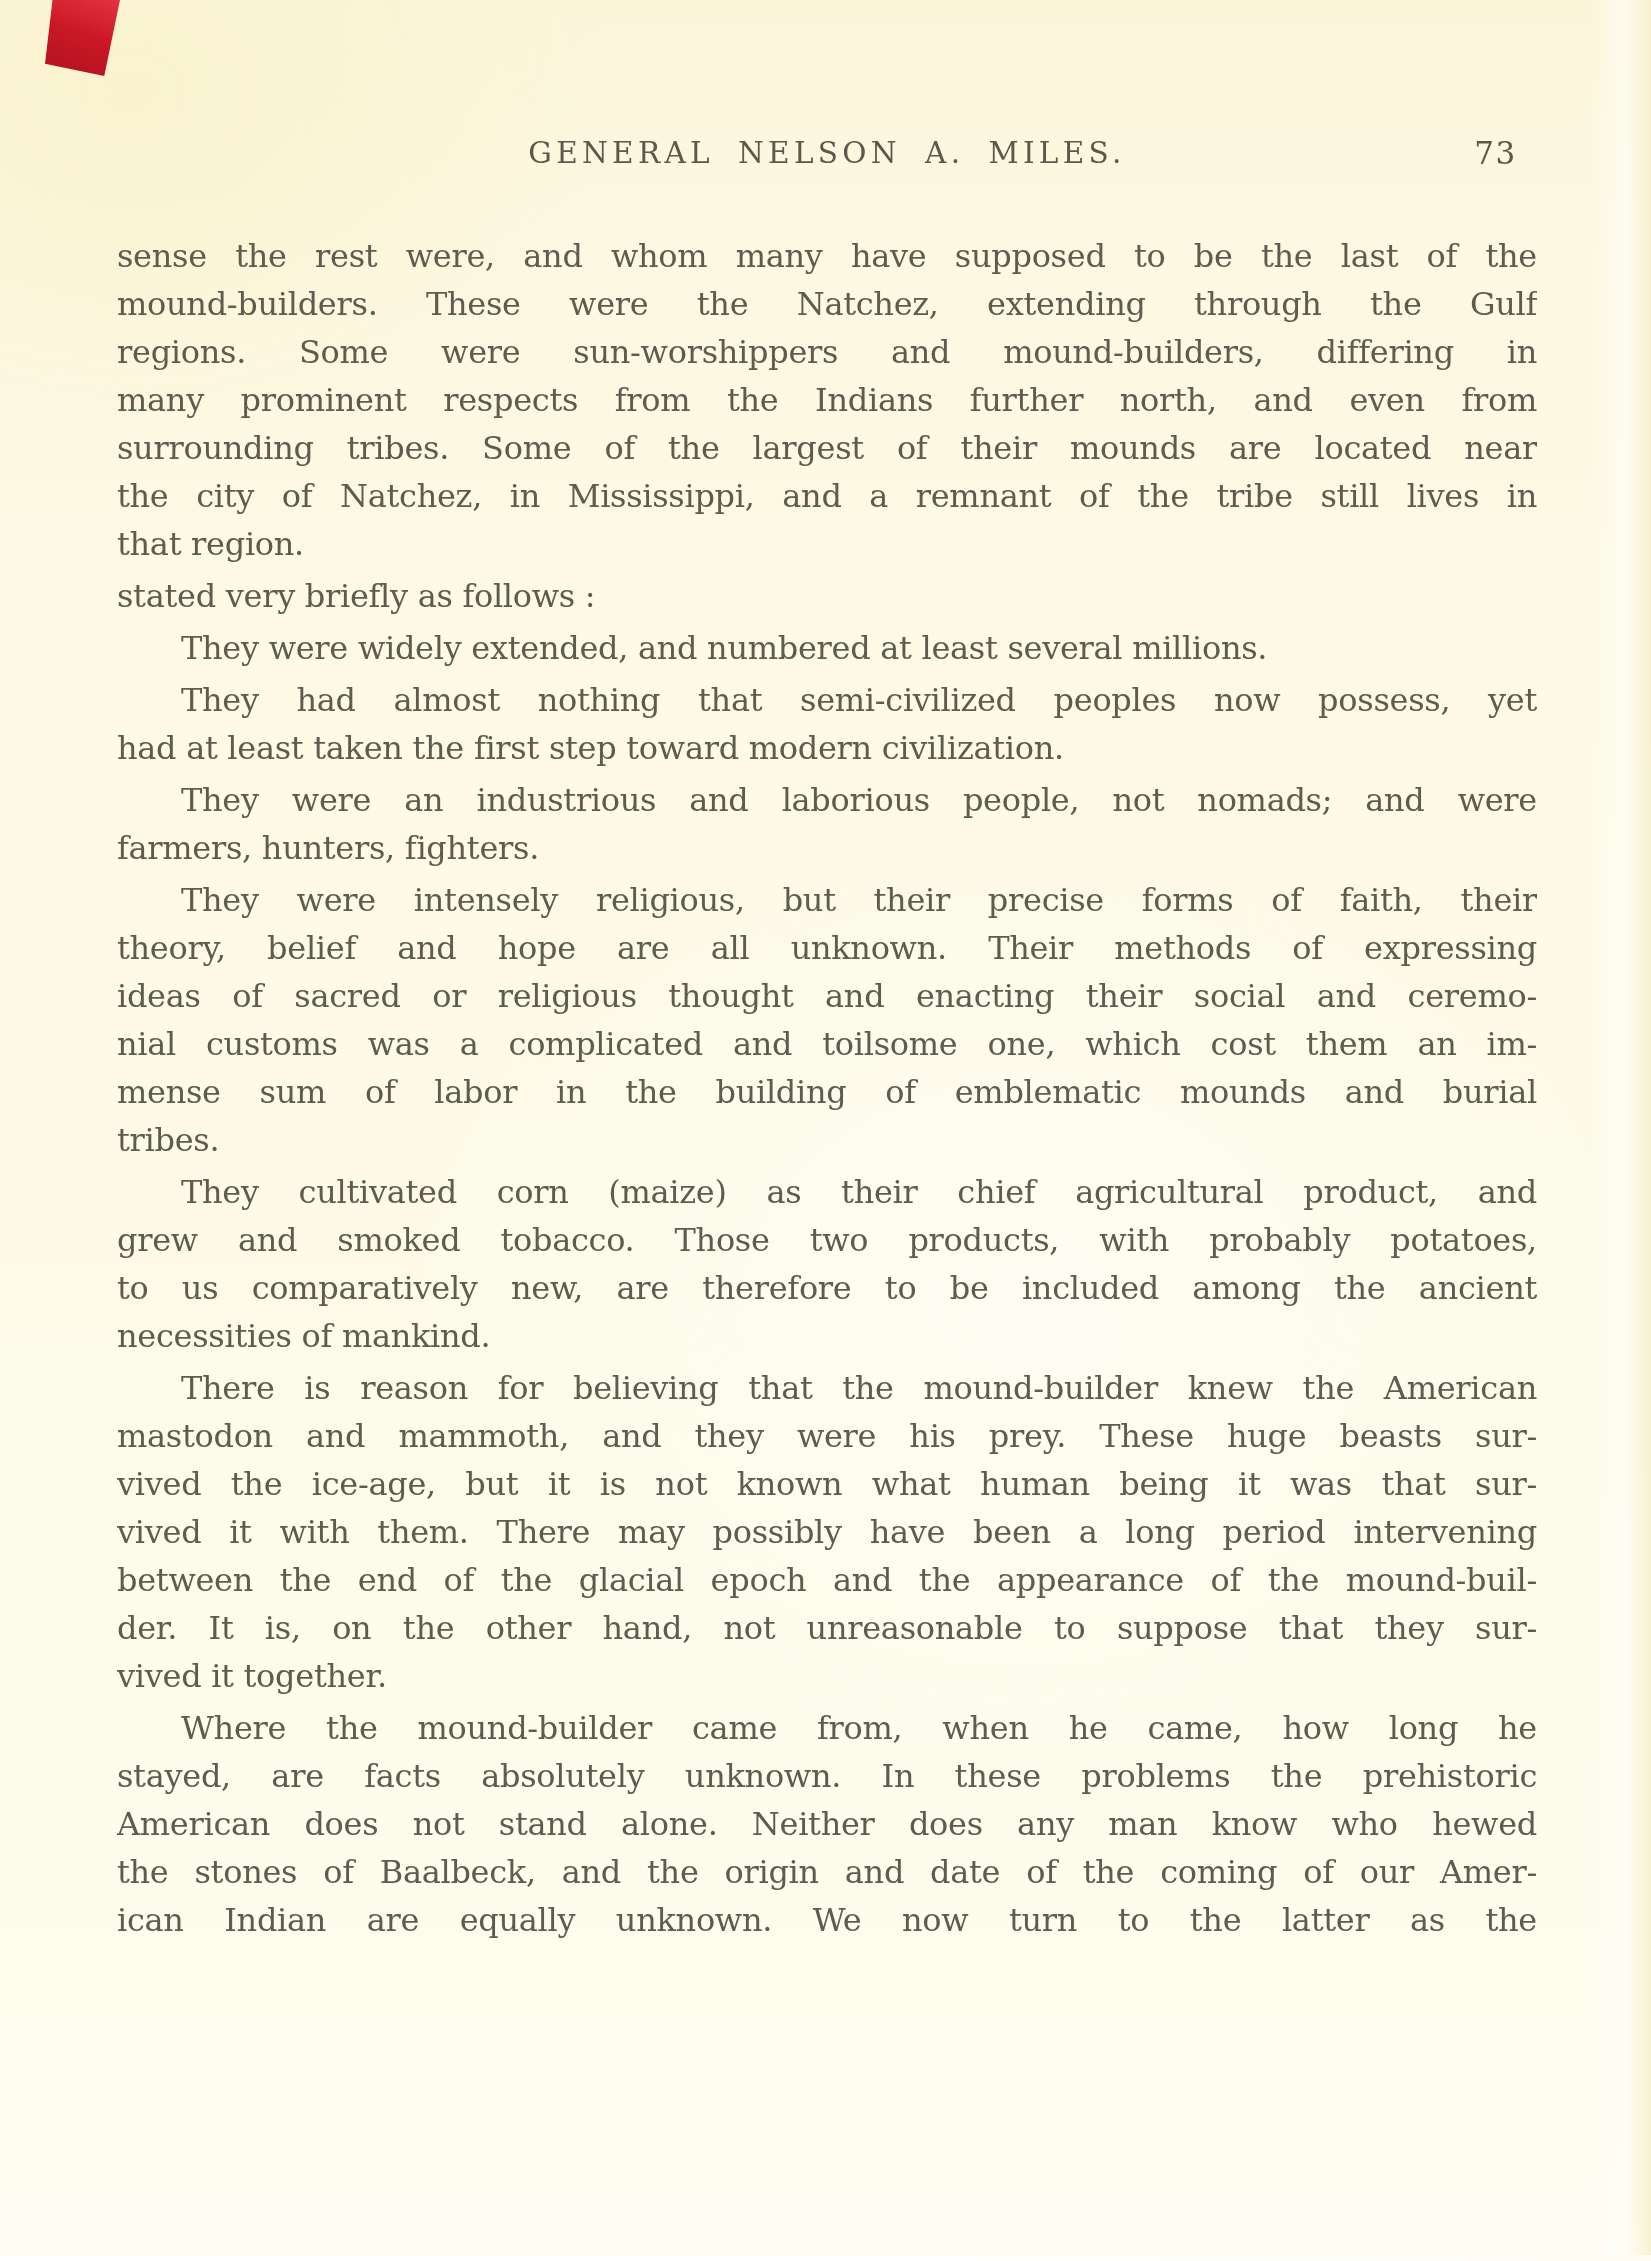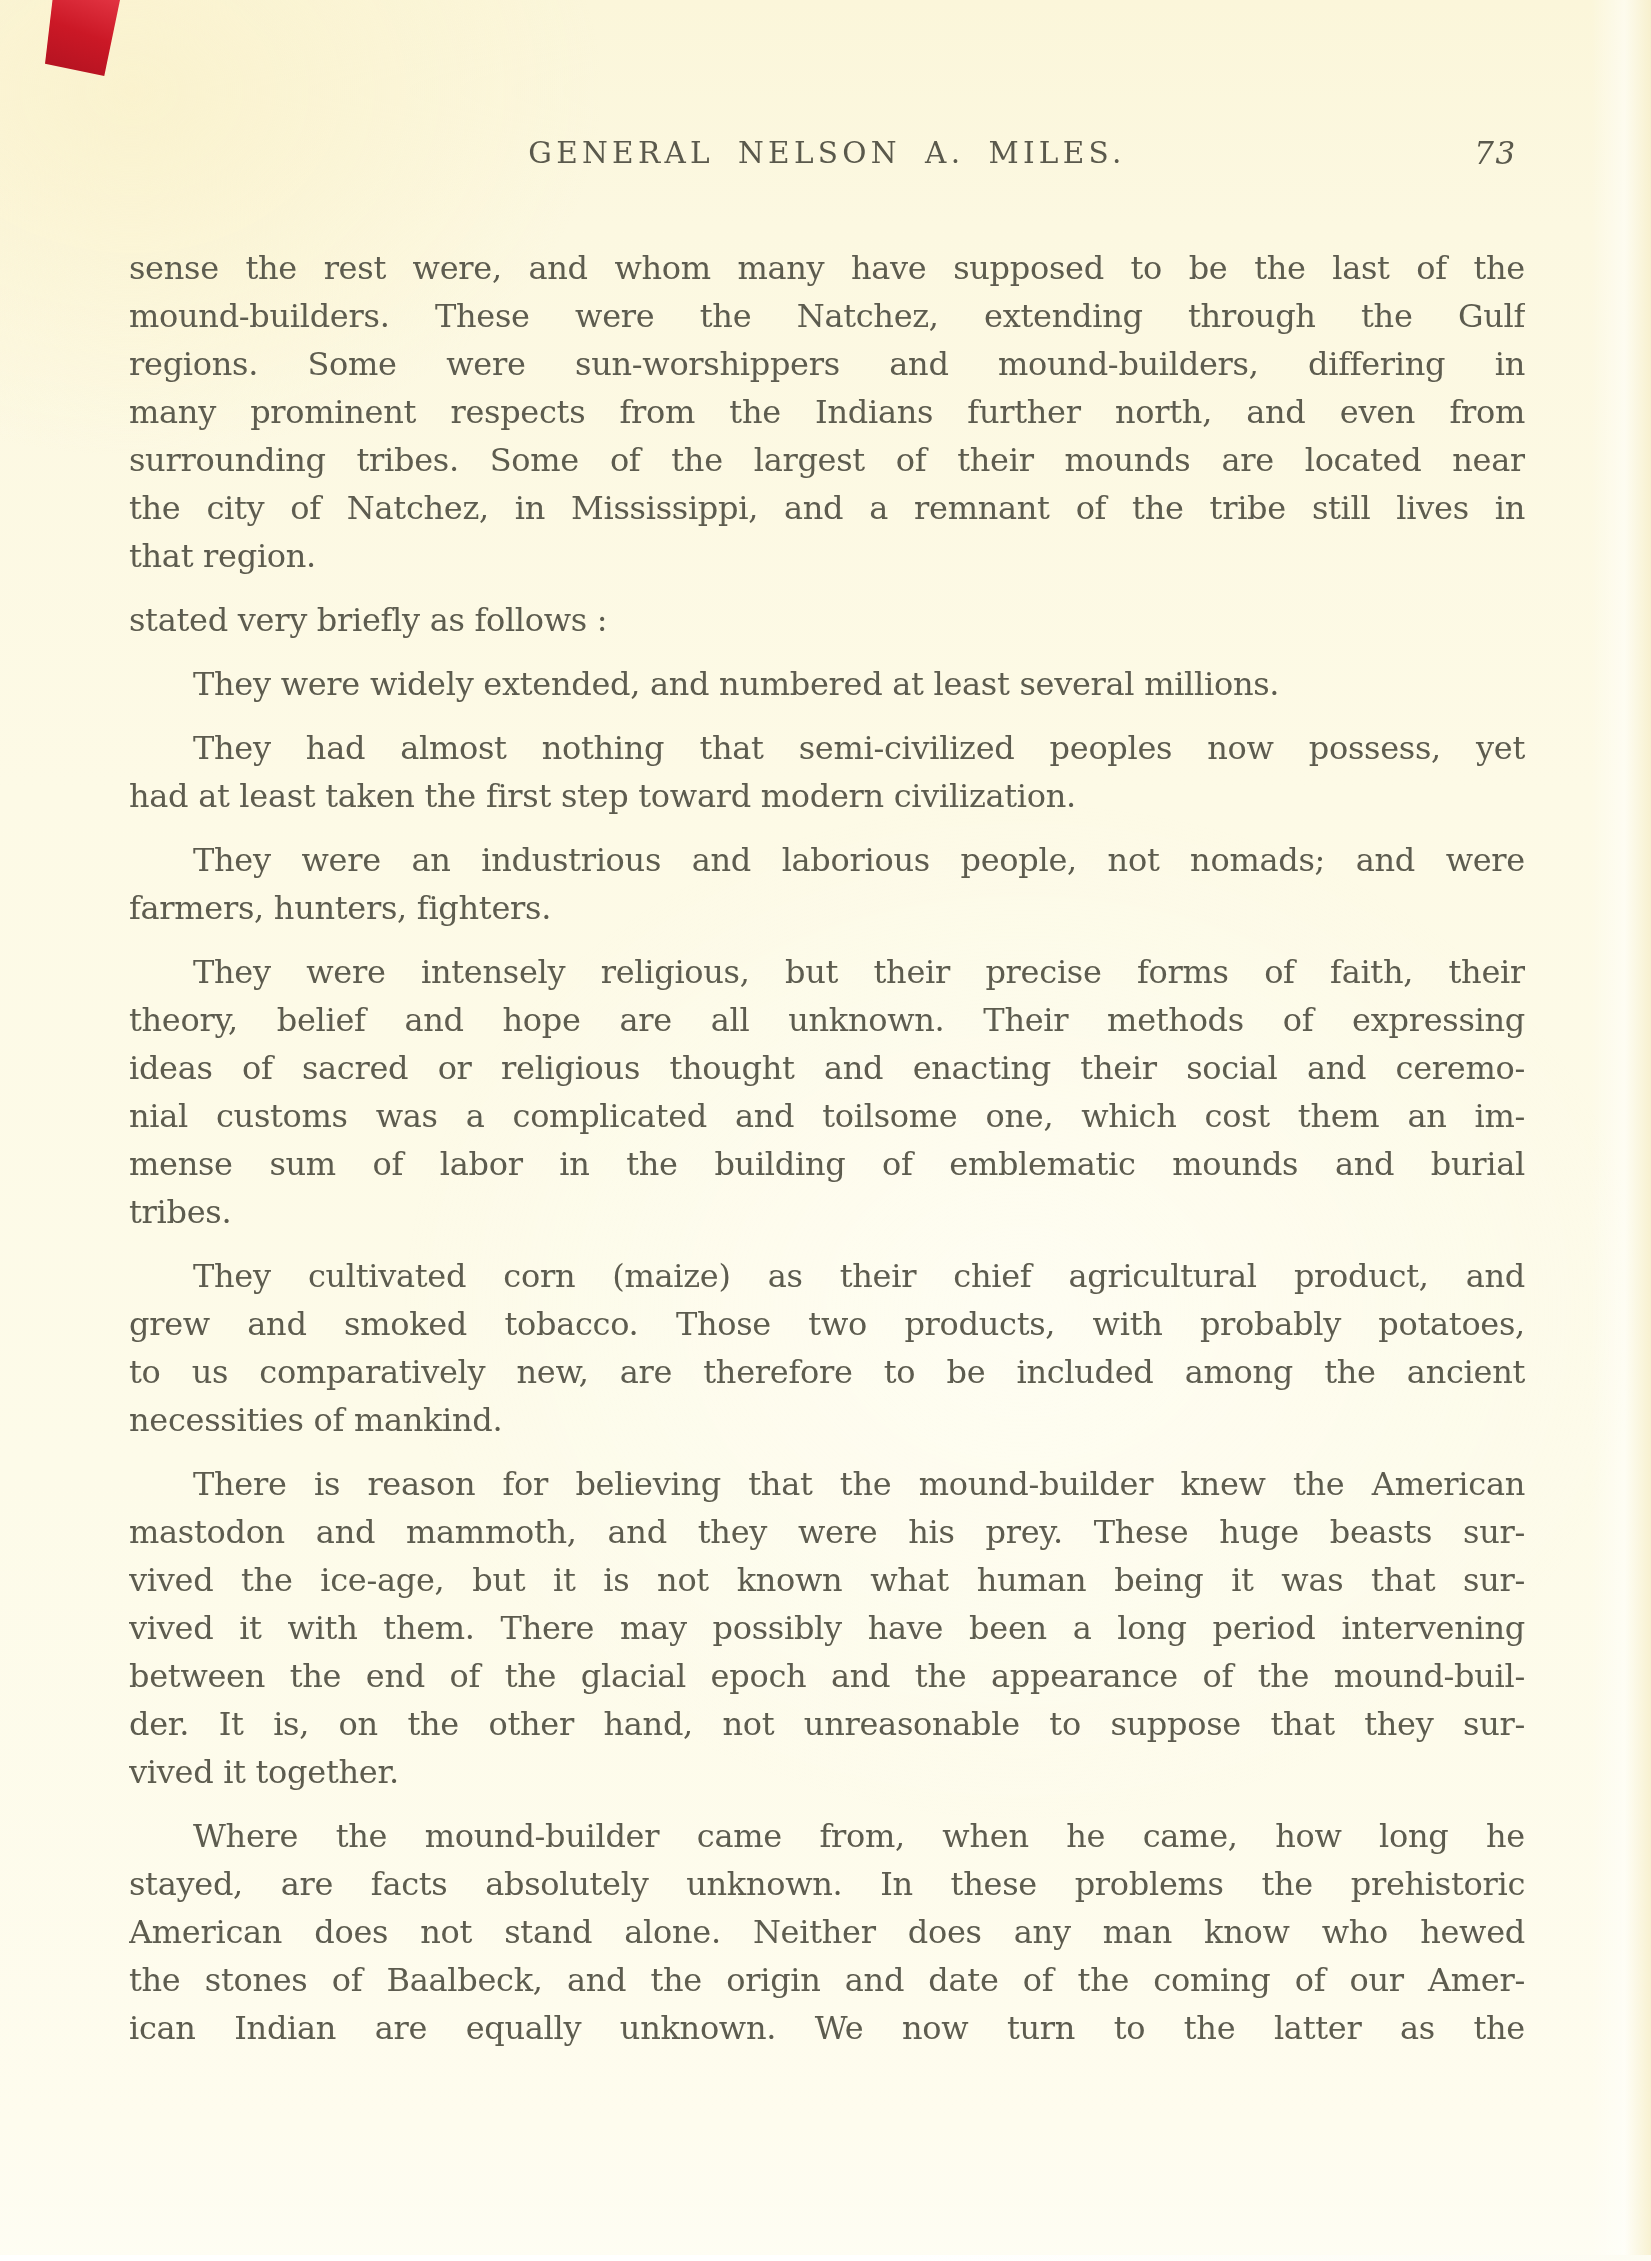--- a/index.html
+++ b/index.html
@@ -60,32 +60,31 @@
     word-spacing: 10.4px;
     line-height: 42px;
   }
   .header-page-number {
     position: absolute;
     right: 24px;
     top: 0;
     font-size: 31px;
     line-height: 42px;
     letter-spacing: 1.7px;
-    font-style: italic;
   }
 
   .body-text {
     position: absolute;
     left: 113px; top: 228px;
     width: 1428px;
     color: #5d5c4f;
     font-size: 32px;
     letter-spacing: -0.3px;
   }
-  .paragraph { margin: 16px; padding: 0; }
+  .paragraph { margin: 4px; padding: 0; }
   .line {
     height: 48px;
     line-height: 48px;
     text-align: justify;
     text-align-last: justify;
     overflow: hidden;
     white-space: nowrap;
   }
   .line.justified { white-space: normal; }
   .line.indent { padding-left: 64px; }

